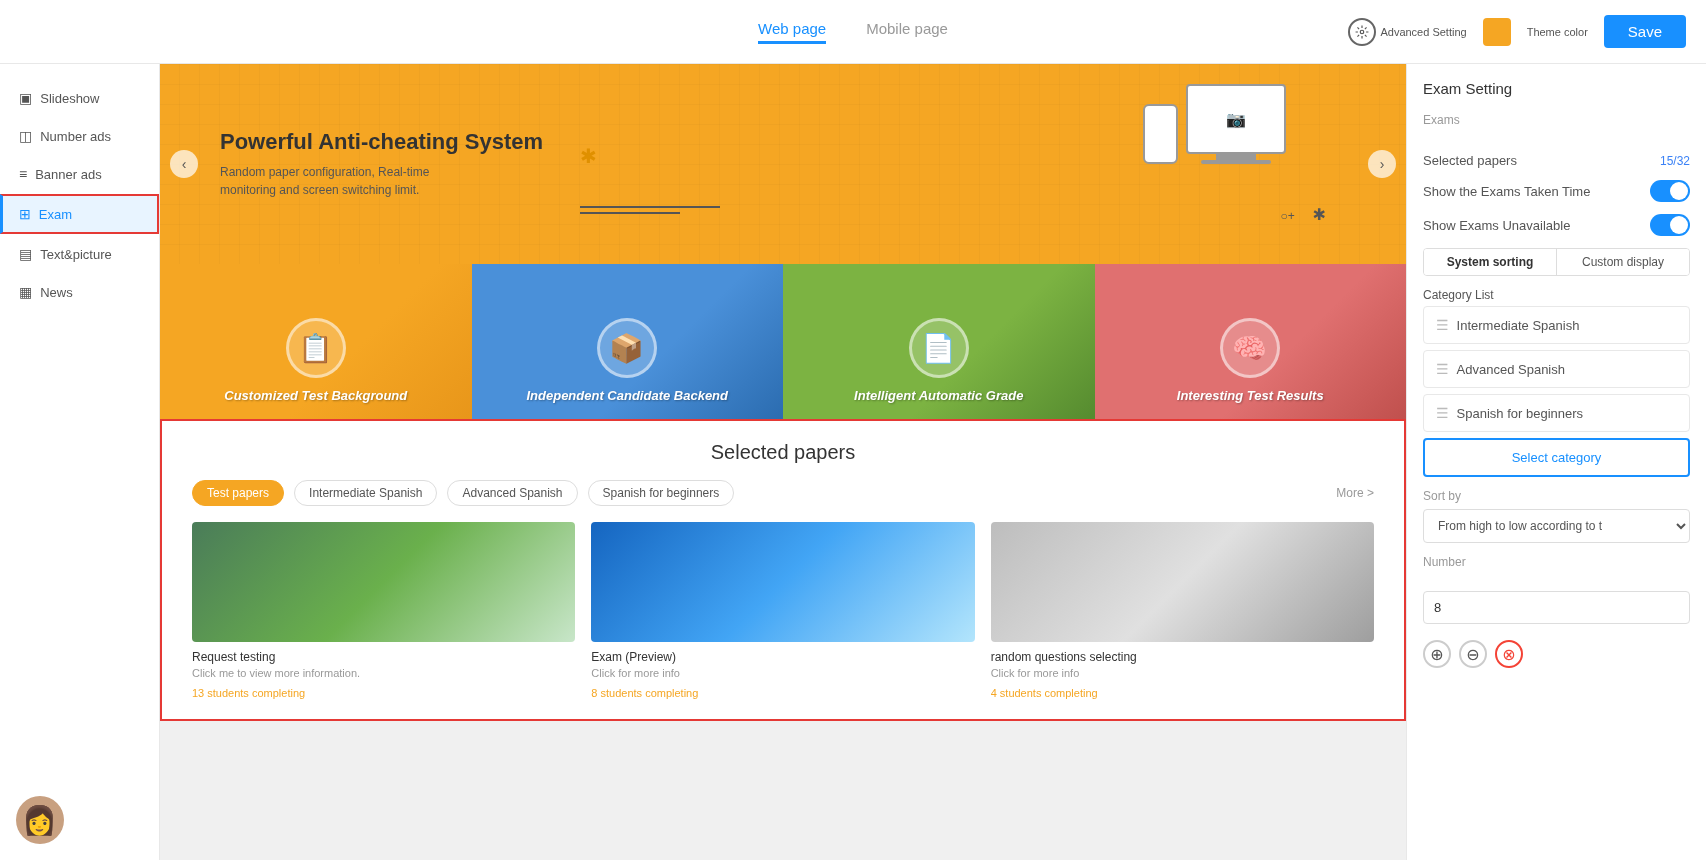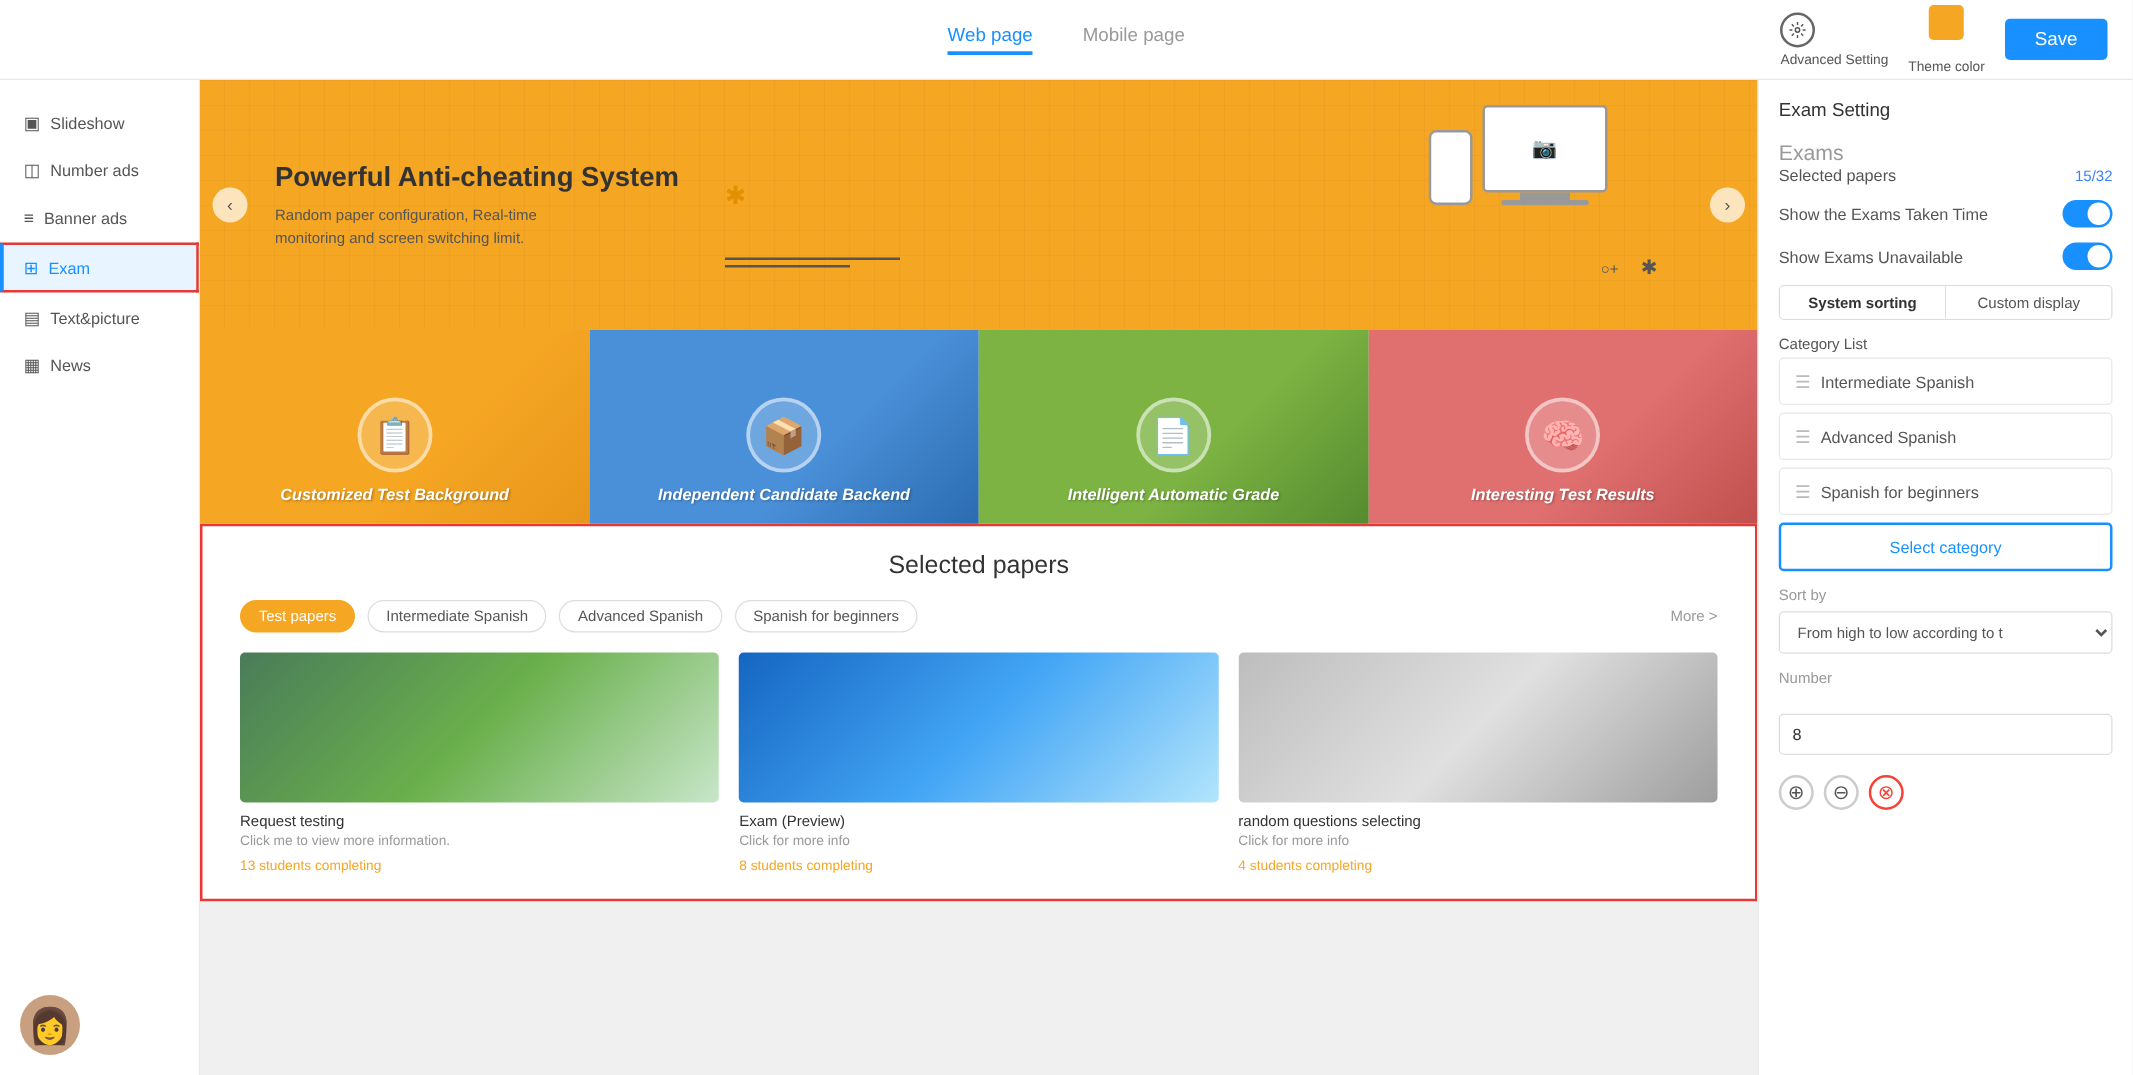--- a/index.html
+++ b/index.html
@@ -30,38 +30,38 @@
     }
     .top-right {
       position: absolute;
       right: 20px;
       display: flex;
       align-items: center;
       gap: 16px;
     }
     .advanced-setting {
       display: flex;
-      flex-direction: column;
-      align-items: flex-start;
+      flex-direction: row;
+      align-items: center;
       gap: 4px;
       cursor: pointer;
     }
     .advanced-setting .icon-circle {
       width: 28px;
       height: 28px;
       border: 2px solid #666;
       border-radius: 50%;
       display: flex;
       align-items: center;
       justify-content: center;
     }
     .advanced-setting .label { font-size: 11px; color: #555; }
     .theme-color-btn {
       display: flex;
-      flex-direction: column;
+      flex-direction: row;
       align-items: center;
       gap: 16px;
       cursor: pointer;
     }
     .theme-color-box {
       width: 28px;
       height: 28px;
       background: #f5a623;
       border-radius: 4px;
     }
@@ -259,21 +259,21 @@
     
     .right-panel {
       width: 300px;
       background: #fff;
       border-left: 1px solid #e8e8e8;
       overflow-y: auto;
       flex-shrink: 0;
       padding: 16px;
     }
     .panel-title { font-size: 15px; font-weight: 500; color: #333; margin-bottom: 16px; }
-    .panel-section-title { font-size: 17px; color: #999; margin-bottom: 0; margin-top: 12px; }
+    .panel-section-title { font-size: 12px; color: #999; margin-bottom: 26px; margin-top: 12px; }
     .panel-row {
       display: flex;
       align-items: center;
       justify-content: space-between;
       margin-bottom: 12px;
     }
     .panel-row-label { font-size: 13px; color: #555; }
     .panel-row-value { font-size: 12px; color: #3b82f6; }
 
     

